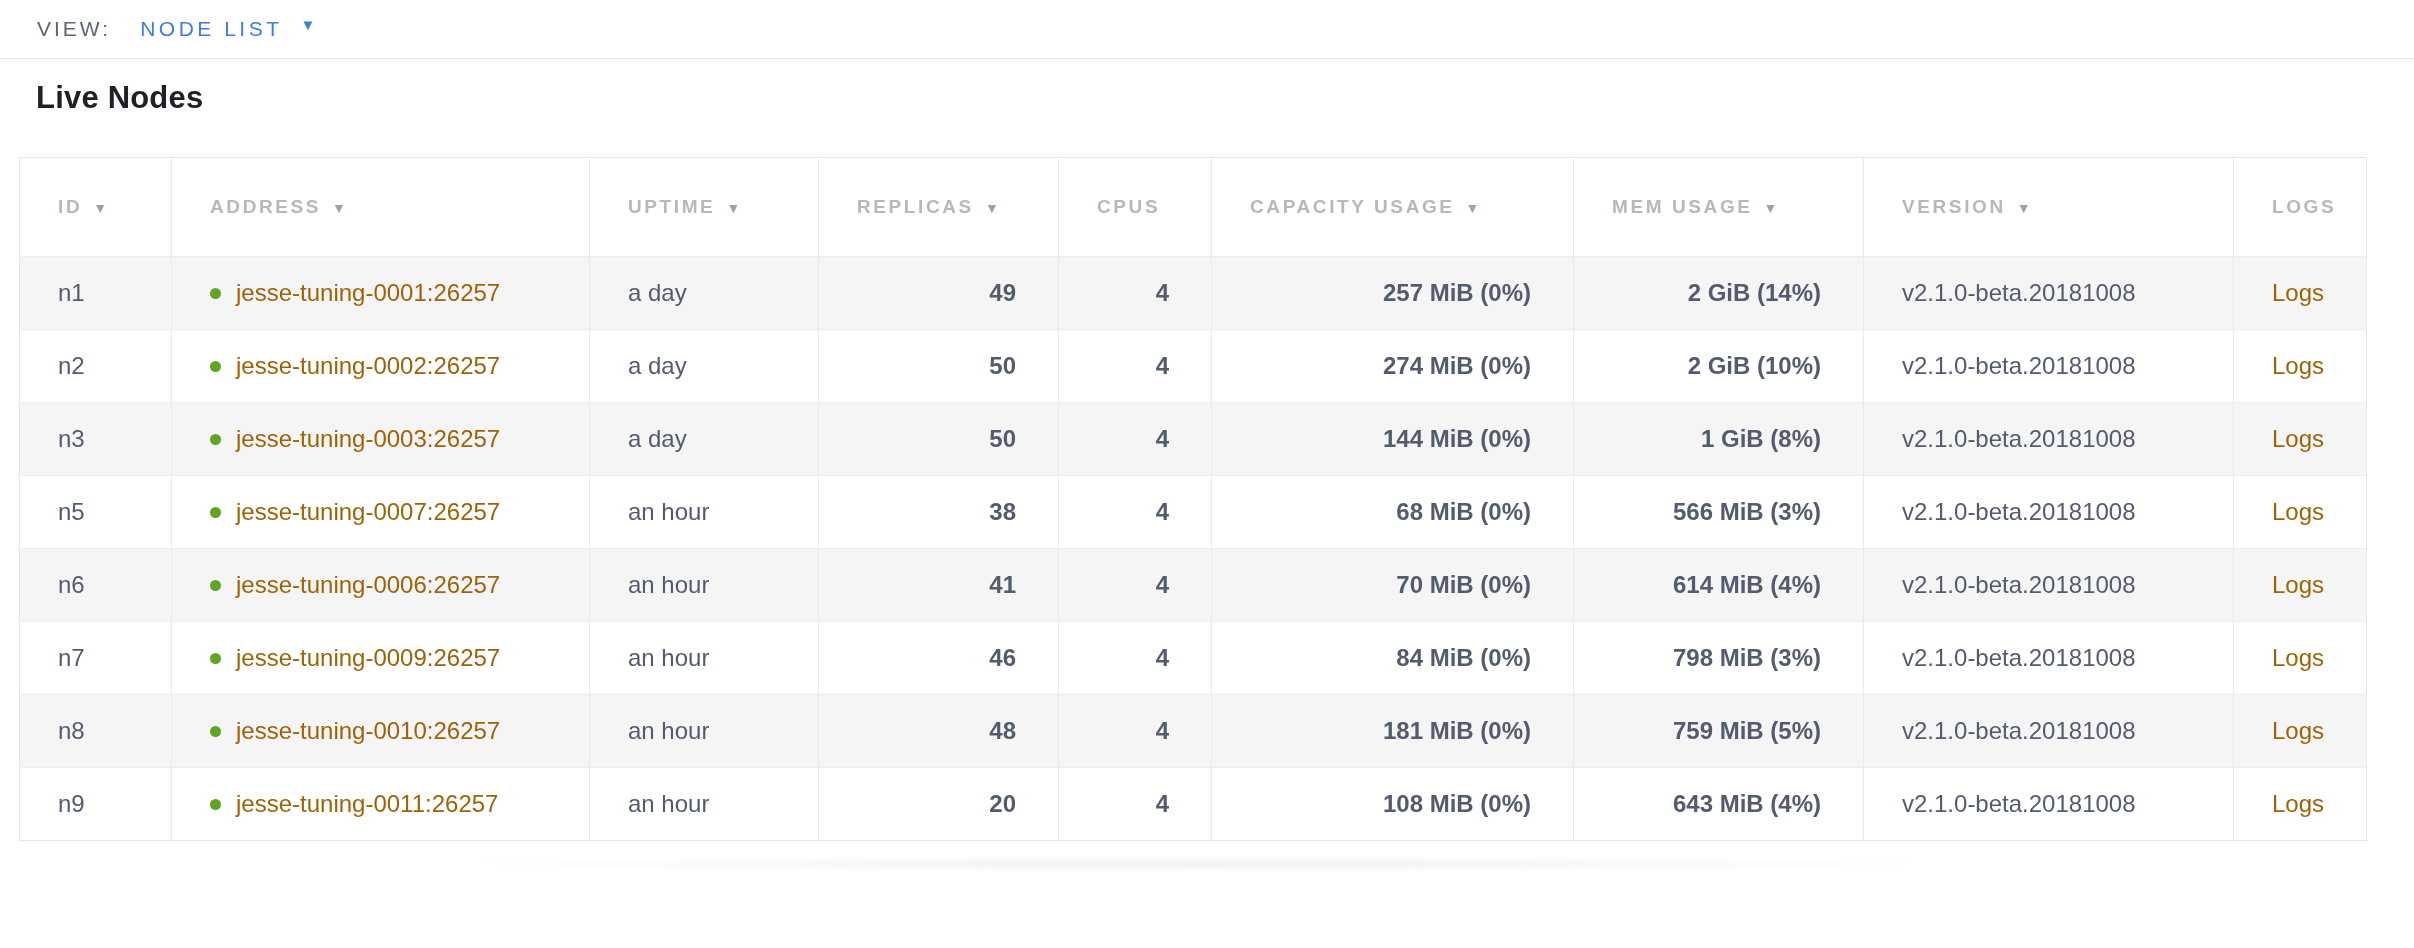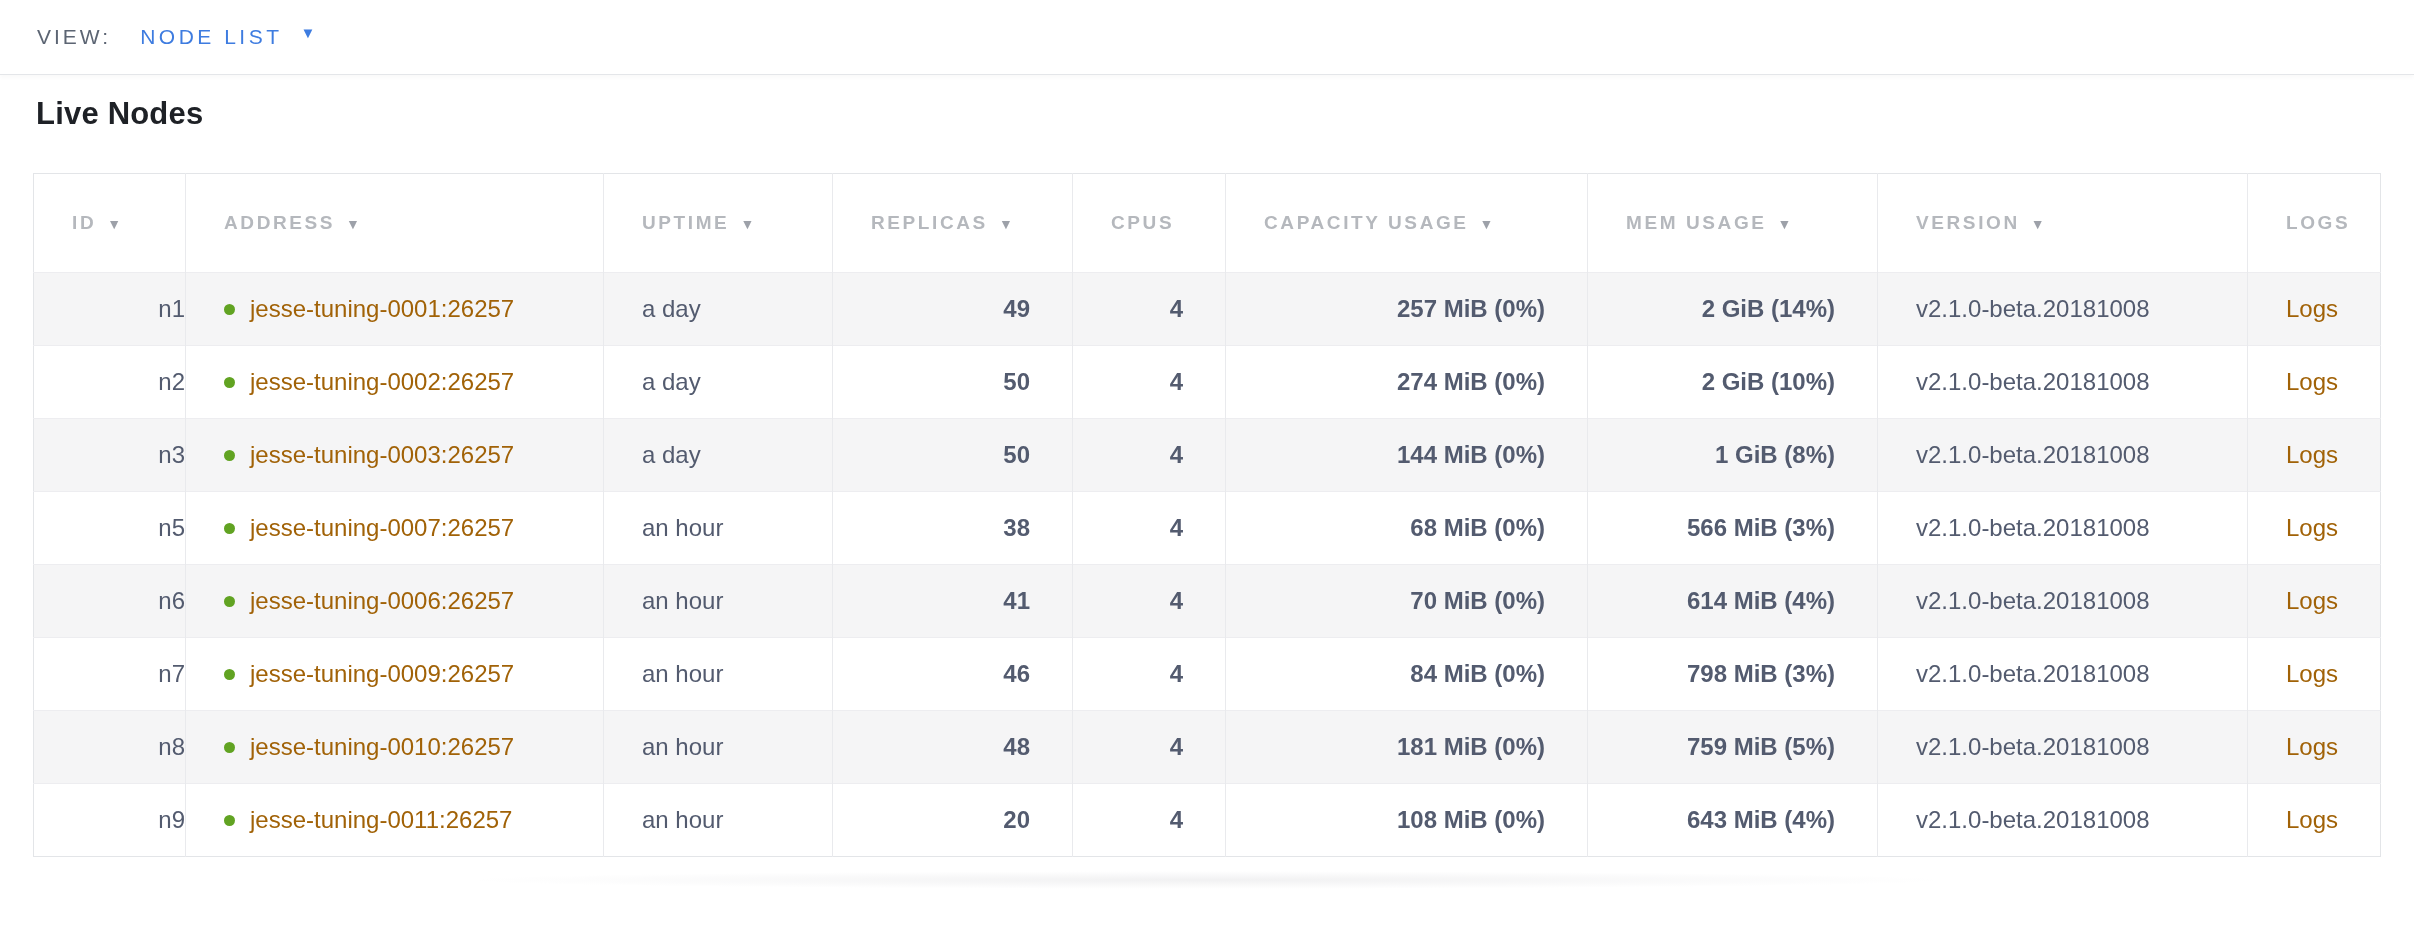--- a/index.html
+++ b/index.html
@@ -1,21 +1,21 @@
 <!DOCTYPE html>
 <html><head>
 <meta charset="utf-8">
 <style>
   * { margin:0; padding:0; box-sizing:border-box; }
   html,body { width:2414px; height:948px; background:#ffffff; overflow:hidden;
               font-family:"Liberation Sans", sans-serif; }
 
   
   .view-bar {
-    height:75px; display:flex; align-items:center; padding-left:37px;
+    height:59px; display:flex; align-items:center; padding-left:37px;
     background:#ffffff; border-bottom:1px solid #e4e6e9;
     box-shadow:0 3px 4px rgba(0,0,0,0.025);
   }
   .view-label {
     font-size:21px; color:#5c6573; letter-spacing:3px; font-weight:400;
   }
   .view-select {
     display:flex; align-items:flex-start; margin-left:29px; cursor:pointer;
   }
   .view-value {
@@ -25,40 +25,40 @@
     font-size:15px; color:#3e7ce0; margin-left:18px; line-height:1;
   }
 
   
   .page-title {
     margin:21px 0 0 36px; font-size:31px; font-weight:700; color:#1e2126;
     letter-spacing:0.2px;
   }
 
   
-  .table-wrap { margin:41px 33px 0 33px; }
+  .table-wrap { margin:41px 33px 0 19px; }
   table.nodes {
     width:2347px; border-collapse:collapse; table-layout:fixed;
     background:#ffffff; border:1px solid #e3e5e8;
   }
   th {
     height:99px; font-size:19px; font-weight:700; color:#b5b8bd;
     letter-spacing:2.6px; text-align:left; padding-left:38px;
     border-left:1px solid #e9eaed; background:#ffffff; white-space:nowrap;
   }
   th:first-child { border-left:none; }
   .sort-arrow {
     font-size:14px; color:#9da1a9; margin-left:11px; letter-spacing:0;
   }
   td {
     height:73px; font-size:24px; color:#535b6f; padding-left:38px;
     border-left:1px solid #e9eaed; border-top:1px solid #ededf0;
     white-space:nowrap; vertical-align:middle;
   }
-  td:first-child { border-left:none;text-align:right; }
+  td:first-child { border-left:none; }
   tbody tr:nth-child(odd) td { background:#f5f5f6; }
   tbody tr:nth-child(even) td { background:#ffffff; }
   td.num { text-align:right; padding-left:0; padding-right:42px;font-weight:bold; }
 
   .status-dot {
     display:inline-block; width:11px; height:11px; border-radius:50%;
     background:#61a322; margin-right:15px; vertical-align:2px;
   }
   a.node-link, a.logs-link {
     color:#a16207; text-decoration:none; cursor:pointer;

